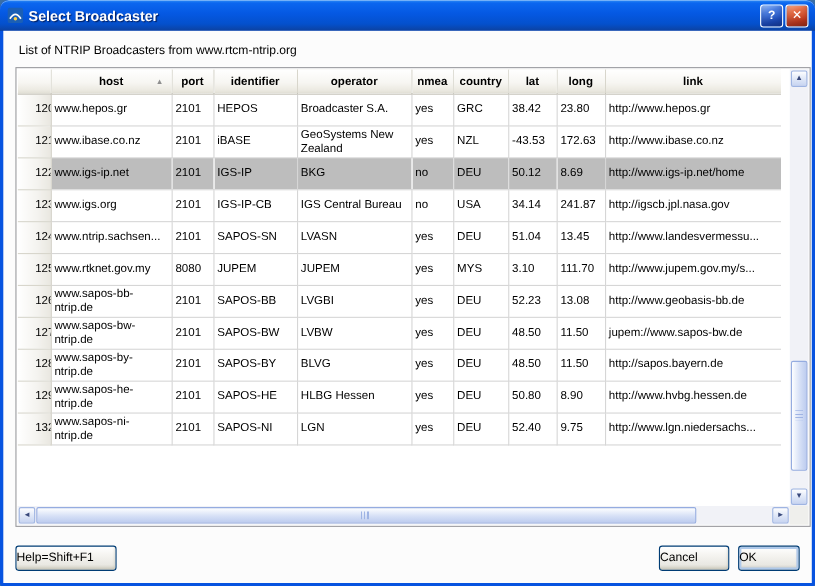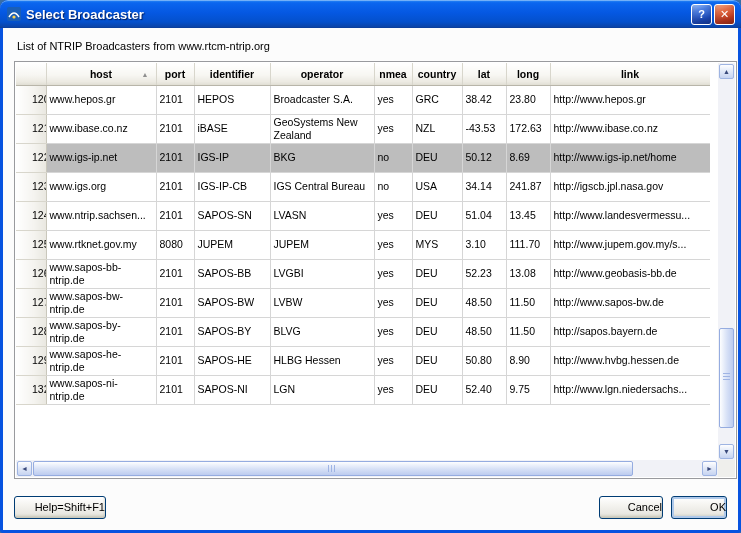--- a/index.html
+++ b/index.html
@@ -154,21 +154,21 @@
     content: ""; position: absolute; top: 3px; bottom: 3px;
     left: 50%; width: 9px; margin-left: -5px;
     background: repeating-linear-gradient(90deg,#9FB4E4 0 1px, transparent 1px 3px);
   }
   
   .btn {
     position: absolute; bottom: 11px; height: 23px;
     border: 1px solid #003C74; border-radius: 3px;
     background: linear-gradient(180deg,#FFFFFF 0%,#F4F3EF 40%,#E9E8E2 78%,#D8D6CA 100%);
     font-size: 11px; color: #000;
-    text-align: right; line-height: 21px;
+    text-align: left; line-height: 21px;
     box-shadow: inset -1px -2px 2px rgba(150,150,130,.25);
     cursor: default;
   }
   .btn-help   { left: 11px;  width: 92px; }
   .btn-cancel { right: 75px; width: 64px; margin-left: 24px; }
   .btn-ok     {
     right: 11px; width: 56px;
     box-shadow: inset 0 0 0 2px #AFC9EA, inset -1px -2px 2px rgba(120,140,170,.3);
   }
 </style>
@@ -312,21 +312,21 @@
               <tr>
                 <th class="rowhdr">127</th>
                 <td>www.sapos-bw-ntrip.de</td>
                 <td>2101</td>
                 <td>SAPOS-BW</td>
                 <td>LVBW</td>
                 <td>yes</td>
                 <td>DEU</td>
                 <td>48.50</td>
                 <td>11.50</td>
-                <td>http://www.sapos-bw.de</td>
+                <td>jupem://www.sapos-bw.de</td>
               </tr>
               <tr>
                 <th class="rowhdr">128</th>
                 <td>www.sapos-by-ntrip.de</td>
                 <td>2101</td>
                 <td>SAPOS-BY</td>
                 <td>BLVG</td>
                 <td>yes</td>
                 <td>DEU</td>
                 <td>48.50</td>

